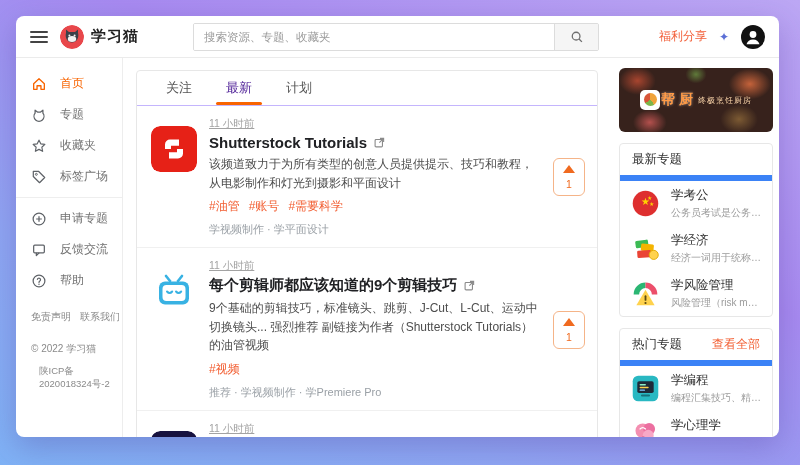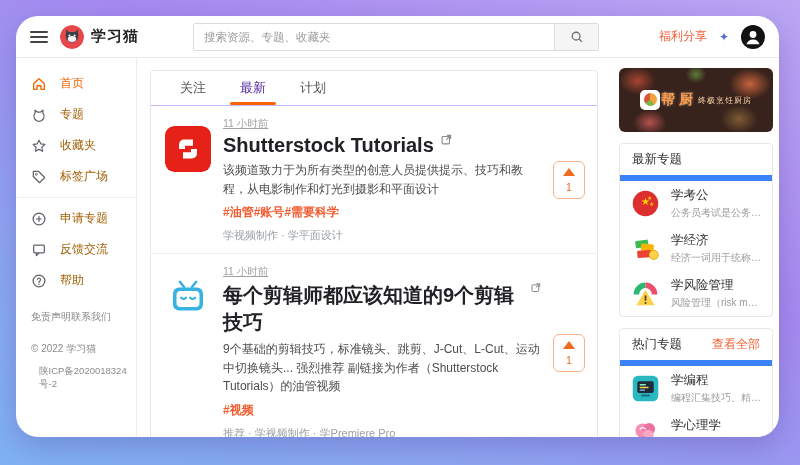--- a/index.html
+++ b/index.html
@@ -1,62 +1,62 @@
 <!DOCTYPE html>
 <html><head>
 <meta charset="utf-8">
 <style>
   html,body{margin:0;padding:0;}
   body{font-family:"Liberation Sans","DejaVu Sans",sans-serif;}
   .bg{position:relative;width:800px;height:465px;overflow:hidden;
       background:linear-gradient(205deg,#bca7f4 0%,#a78af0 38%,#8fa6f3 72%,#7fb2f5 100%);}
   .window{position:absolute;left:16px;top:16px;width:763px;height:421px;background:#fff;
-      border-radius:22px;overflow:hidden;box-shadow:0 10px 30px rgba(70,45,140,.28);}
+      border-radius:8px;overflow:hidden;box-shadow:0 10px 30px rgba(70,45,140,.28);}
   
   .hdr{height:42px;display:flex;align-items:center;border-bottom:1px solid #ebebeb;padding:0 14px 0 12px;box-sizing:border-box;}
   .burger{width:18px;display:flex;flex-direction:column;gap:3px;cursor:pointer;margin:0 12px 0 2px;}
   .burger span{height:2px;background:#444;border-radius:1px;}
   .logo{display:flex;align-items:center;gap:7px;cursor:pointer;}
   .logo-badge{width:24px;height:24px;border-radius:50%;overflow:hidden;display:block;}
   .logo-text{font-size:15px;font-weight:bold;color:#232323;letter-spacing:1px;}
   .search{display:flex;margin-left:54px;width:404px;height:26px;border:1px solid #dcdcdc;border-radius:2px;overflow:hidden;}
   .search input{flex:1;border:none;outline:none;padding:0 10px;font-size:11.5px;color:#333;font-family:inherit;}
   .search input::placeholder{color:#9b9b9b;}
   .search-btn{width:44px;border:none;border-left:1px solid #dcdcdc;background:#f5f5f5;cursor:pointer;display:flex;align-items:center;justify-content:center;}
   .hdr-right{margin-left:auto;display:flex;align-items:center;gap:12px;}
   .share-link{font-size:12px;color:#f2603a;text-decoration:none;cursor:pointer;}
   .sparkle{color:#5b6fd6;font-size:12px;}
   .avatar{width:24px;height:24px;border-radius:50%;background:#111;display:flex;align-items:center;justify-content:center;cursor:pointer;}
   
   .body{display:flex;height:379px;overflow:hidden;}
   
-  .sidebar{width:121px;flex-shrink:0;border-right:1px solid #ededed;padding-top:10px;box-sizing:border-box;}
-  .side-item{display:flex;align-items:center;gap:13px;height:31px;padding-left:15px;font-size:12px;color:#a16207;cursor:pointer;}
+  .sidebar{width:107px;flex-shrink:0;border-right:1px solid #ededed;padding-top:10px;box-sizing:border-box;}
+  .side-item{display:flex;align-items:center;gap:13px;height:31px;padding-left:15px;font-size:12px;color:#737373;cursor:pointer;}
   .side-item .si{width:16px;height:16px;display:block;flex-shrink:0;}
   .side-item.active{color:#f86400;}
   .side-div{border-top:1px solid #eee;margin:5px 0;}
-  .side-links{display:flex;padding-left:15px;margin-top:14px;font-size:10px;color:#8a8a8a;}
+  .side-links{display:flex;gap:9px;padding-left:15px;margin-top:14px;font-size:10px;color:#8a8a8a;}
   .side-links a{color:#8a8a8a;text-decoration:none;cursor:pointer;}
   .copyright{padding-left:15px;margin-top:18px;font-size:10px;color:#8a8a8a;}
   .icp{padding-left:15px;margin-top:9px;font-size:9.5px;color:#8a8a8a;margin-left:8px;}
   
   .main{flex:1;min-width:0;padding:12px 11px 0 13px;box-sizing:border-box;}
   .feed-card{border:1px solid #e7e7e7;border-radius:4px;background:#fff;}
   .tabs{display:flex;align-items:center;height:34px;border-bottom:1px solid #c4b5fd;padding:0 12px;}
   .tab{position:relative;height:34px;line-height:34px;padding:0 17px;font-size:13px;color:#555;cursor:pointer;}
   .tab.active{color:#4c1d95;}
   .tab.active::after{content:"";position:absolute;left:7px;right:7px;bottom:0;height:3px;background:#f86400;border-radius:2px;}
   .feed-item{display:flex;gap:12px;padding:11px 12px 10px 14px;border-bottom:1px solid #f0f0f0;}
   .feed-item:last-child{border-bottom:none;}
   .feed-icon{width:46px;height:46px;border-radius:9px;flex-shrink:0;margin-top:9px;overflow:hidden;}
   .fc{flex:1;min-width:0;}
   .f-time{font-size:10.5px;color:#a3a3a3;text-decoration:underline;}
-  .f-title{display:flex;align-items:flex-start;gap:7px;margin:3px 0 4px;font-size:20px;font-weight:bold;color:#202124;cursor:pointer;}
+  .f-title{display:flex;align-items:center;gap:7px;margin:3px 0 4px;font-size:15px;font-weight:bold;color:#202124;cursor:pointer;}
   .f-desc{font-size:12px;color:#4d4d4d;line-height:1.55;}
-  .f-tags{display:flex;margin-top:6px;font-size:12px;color:#f25c2f;font-weight:bold;}
+  .f-tags{display:flex;gap:9px;margin-top:6px;font-size:12px;color:#f25c2f;}
   .f-tags span{cursor:pointer;}
   .f-topics{margin-top:7px;font-size:11px;color:#9aa0a6;}
   .vote{align-self:center;flex-shrink:0;width:30px;padding:6px 0 5px;border:1px solid #f5b488;border-radius:6px;background:#fff;text-align:center;cursor:pointer;}
   .vote-arrow{width:0;height:0;margin:0 auto;border-left:6px solid transparent;border-right:6px solid transparent;border-bottom:8px solid #f06a1f;}
   .vote-count{margin-top:5px;font-size:10.5px;color:#f06a1f;}
   
   .aside{width:170px;flex-shrink:0;padding:10px 6px 0 10px;box-sizing:border-box;}
   .banner{position:relative;height:64px;border-radius:6px;overflow:hidden;cursor:pointer;
      background:
        radial-gradient(26px 20px at 12% 20%,#a8452f 0%,transparent 70%),

